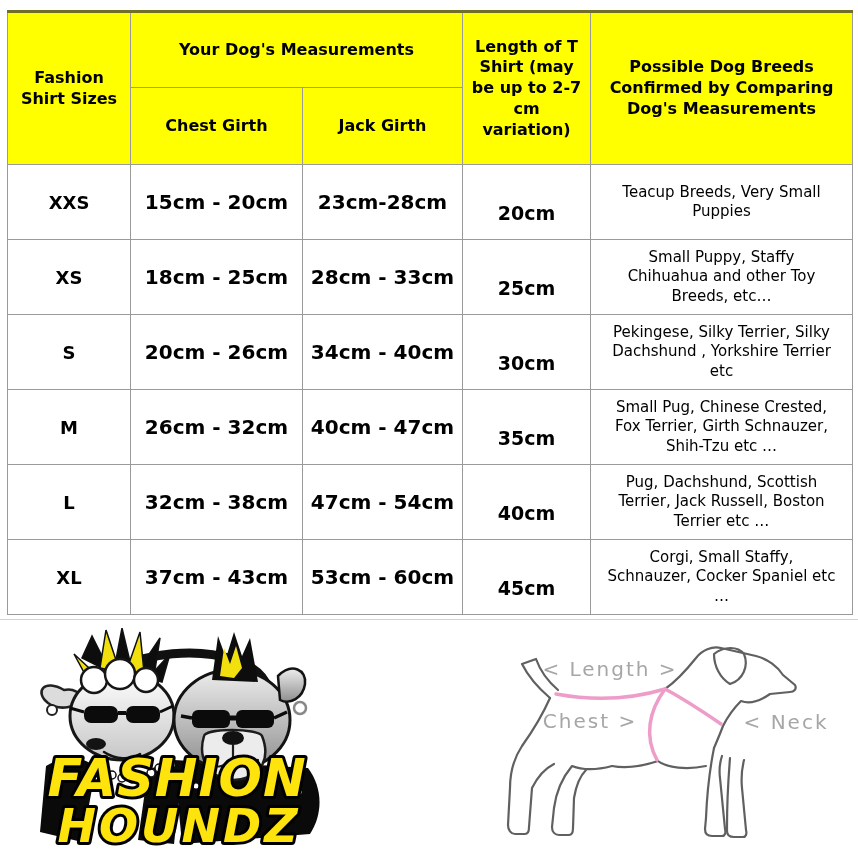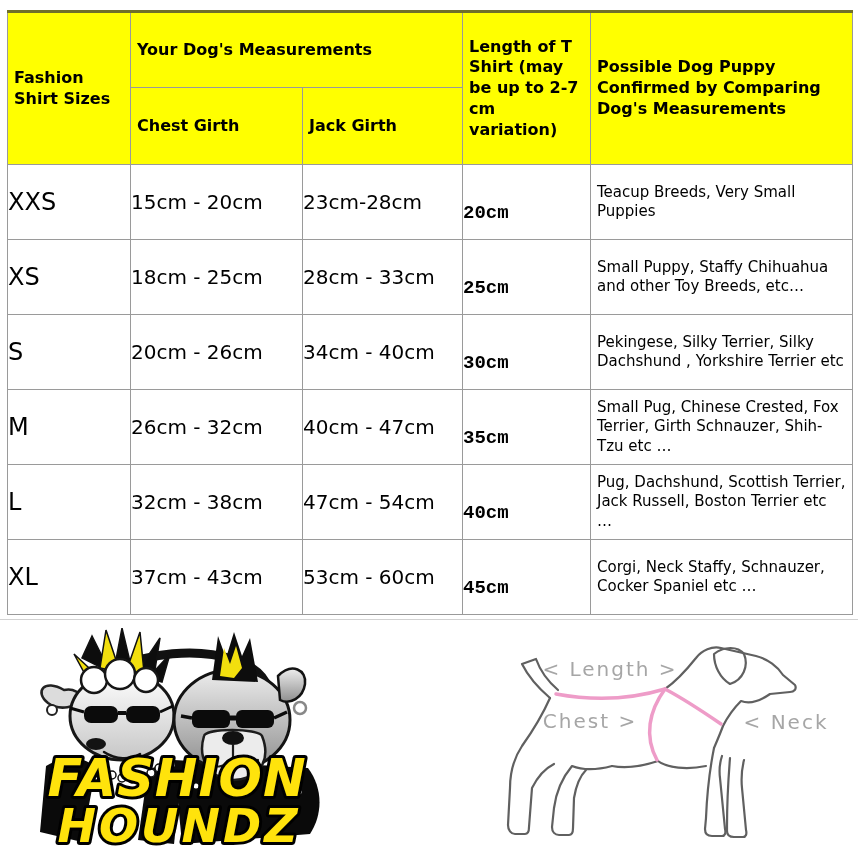--- a/index.html
+++ b/index.html
@@ -7,30 +7,30 @@
   .page {
     position:relative; width:858px; height:855px; background:#fff;
     font-family:"DejaVu Sans","Liberation Sans",sans-serif; color:#000; overflow:hidden;
   }
   table.size-chart {
     position:absolute; left:7px; top:10px; width:845px;
     border-collapse:collapse; table-layout:fixed;
     border:1px solid #8f8f8f; border-top:3px solid #6f6f2a;
   }
   table.size-chart th, table.size-chart td {
-    border:1px solid #9a9a9a; text-align:left; vertical-align:middle;
+    border:1px solid #9a9a9a; text-align:center; vertical-align:middle;
   }
   thead th { background:#FFFF00; font-weight:bold; font-size:16px; line-height:1.3; padding:2px 6px; }
   tr.hrow1 { height:76px; }
   tr.hrow2 { height:77px; }
   tbody tr { height:75px; }
-  td.c-size  { font-weight:normal; font-size:24px; }
-  td.c-neck, td.c-chest { font-weight:normal; font-size:20px; }
-  td.c-len   { font-weight:bold; font-size:19px; padding-top:22px;font-family:Liberation Mono, monospace; }
-  td.c-breeds{ font-size:15px; line-height:1.3; padding:2px 6px; }
+  td.c-size  { font-weight:bold; font-size:18px; }
+  td.c-neck, td.c-chest { font-weight:bold; font-size:20px; }
+  td.c-len   { font-weight:bold; font-size:19px; padding-top:22px; }
+  td.c-breeds{ font-size:15px; line-height:1.3; padding:2px 16px; }
   .bottom-rule { position:absolute; left:0; top:619px; width:858px; height:1px; background:#d2d2d2; }
   .logo-svg    { position:absolute; left:22px;  top:628px; }
   .diagram-svg { position:absolute; left:462px; top:628px; }
   svg text.brand {
     font-family:"DejaVu Sans","Liberation Sans",sans-serif;
     font-weight:bold; font-style:italic;
   }
   svg text.diag-label {
     font-family:"DejaVu Sans","Liberation Sans",sans-serif;
     fill:#a6a6a6; font-size:20px; letter-spacing:2px;
@@ -47,21 +47,21 @@
         <col style="width:172px">
         <col style="width:160px">
       <col style="width:128px">
         <col style="width:262px">
     </colgroup>
     <thead>
       <tr class="hrow1">
         <th rowspan="2">Fashion Shirt Sizes</th>
         <th colspan="2">Your Dog's Measurements</th>
         <th rowspan="2">Length of T Shirt  (may be up to 2-7 cm variation)</th>
-        <th rowspan="2">Possible Dog Puppy Confirmed by Comparing Dog's Measurements</th>
+        <th rowspan="2">Possible Dog Breeds Confirmed by Comparing Dog's Measurements</th>
       </tr>
       <tr class="hrow2">
         <th>Chest Girth</th>
         <th>Jack Girth</th>
       </tr>
     </thead>
     <tbody>
       <tr>
         <td class="c-size">XXS</td>
         <td class="c-neck">15cm - 20cm</td>
@@ -95,21 +95,21 @@
         <td class="c-neck">32cm - 38cm</td>
         <td class="c-chest">47cm - 54cm</td>
         <td class="c-len">40cm</td>
         <td class="c-breeds">Pug, Dachshund, Scottish Terrier, Jack Russell, Boston Terrier etc …</td>
       </tr>
       <tr>
         <td class="c-size">XL</td>
         <td class="c-neck">37cm - 43cm</td>
         <td class="c-chest">53cm - 60cm</td>
         <td class="c-len">45cm</td>
-        <td class="c-breeds">Corgi, Neck Staffy, Schnauzer, Cocker Spaniel etc …</td>
+        <td class="c-breeds">Corgi, Small Staffy, Schnauzer, Cocker Spaniel etc …</td>
       </tr>
     </tbody>
   </table>
 
   <div class="bottom-rule"></div>
 
   <svg class="logo-svg" width="310" height="227" viewBox="0 0 310 227" xmlns="http://www.w3.org/2000/svg">
     <defs>
       <linearGradient id="gw" x1="0" y1="0" x2="0" y2="1">
         <stop offset="0" stop-color="#ffffff"></stop>

